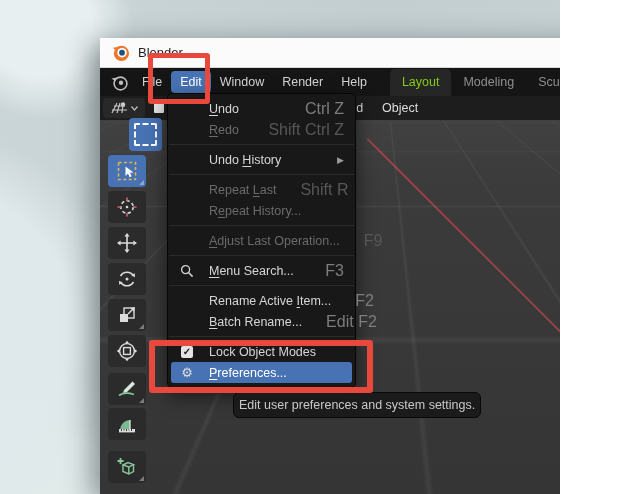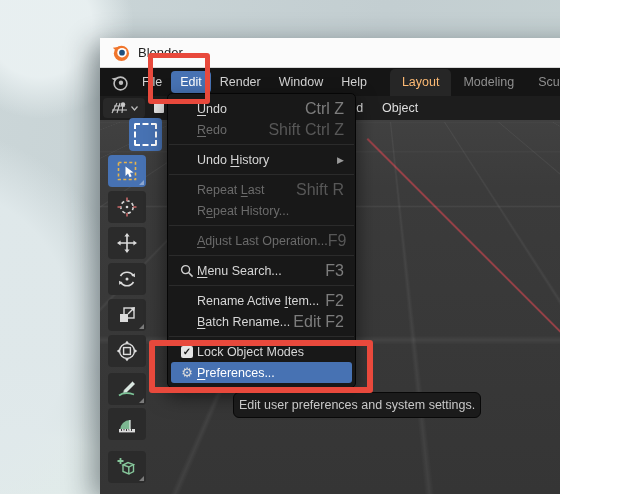--- a/index.html
+++ b/index.html
@@ -20,21 +20,21 @@
   .titlebar .logo{margin-left:11px;width:19px;height:19px;display:inline-block;}
   .titlebar .title{margin-left:8px;font-size:13px;color:#1f1f1f;}
   
   .topbar{position:absolute;left:0;top:30px;width:100%;height:28px;background:#151515;
           display:flex;align-items:center;}
   .mono-logo{width:20px;height:20px;margin:0 4px 0 9px;display:inline-block;}
   .menu-label{font-size:12.5px;color:#d2d2d2;padding:4px 9px;border-radius:4px;cursor:default;}
   .menu-label.active{background:#4772b3;color:#ffffff;}
   .tabs{display:flex;align-items:flex-end;height:100%;margin-left:14px;}
   .tab{font-size:12.5px;color:#8f8f8f;padding:6px 12px 7px 12px;border-radius:5px 5px 0 0;}
-  .tab.active{background:#262626;color:#fdba74;}
+  .tab.active{background:#262626;color:#84cc16;}
   
   .vp-header{position:absolute;left:0;top:58px;width:100%;height:24px;background:#1d1d1d;z-index:2;}
   .editor-btn{position:absolute;left:3px;top:2px;height:20px;width:42px;background:#282828;
               border-radius:4px;display:flex;align-items:center;justify-content:center;gap:2px;}
   .mode-frag{position:absolute;left:51px;top:4px;width:15px;height:15px;background:#1d1d1d;
              border-radius:3px;display:flex;align-items:center;justify-content:center;}
   .mode-frag .sq{width:10px;height:10px;background:#e6e6e6;border-radius:1px;}
   .vph-menu{position:absolute;top:0;height:24px;line-height:24px;font-size:12.5px;color:#dedede;}
   
   .toolchip{position:absolute;left:29px;top:80px;width:33px;height:33px;background:#4772b3;
@@ -57,21 +57,21 @@
   .tool-btn{position:relative;width:38px;height:32px;margin-bottom:4px;background:#2b2b2b;
             border-radius:4px;display:flex;align-items:center;justify-content:center;}
   .tool-btn.active{background:#4772b3;}
   .tool-btn .corner{position:absolute;right:2px;bottom:2px;width:0;height:0;
       border-left:5px solid transparent;border-bottom:5px solid rgba(255,255,255,.38);}
   
   .dropdown{position:absolute;left:67px;top:55px;width:189px;background:#181818;
             border:1px solid #060606;border-radius:5px;box-shadow:0 8px 20px rgba(0,0,0,.55);
             z-index:4;padding:4px 0;box-sizing:border-box;}
   .dd-item{height:21px;display:flex;align-items:center;padding:0 8px 0 6px;margin:0 3px;
-           border-radius:3px;font-size:12.5px;color:#d6d6d6;}
+           border-radius:3px;font-size:12.5px;color:#d6d6d6;gap:12px;}
   .dd-item .ico{width:20px;display:flex;align-items:center;justify-content:center;flex:0 0 20px;
                 font-size:13px;color:#dcdcdc;}
   .dd-item .lbl{white-space:nowrap;}
   .dd-item .accel{text-decoration:underline;text-underline-offset:2px;}
   .dd-item .spacer{flex:1;}
   .dd-item .sc{color:#7d7d7d;font-size:16px;white-space:nowrap;}
   .dd-item.disabled{color:#6b6b6b;} .dd-item.disabled .sc{color:#575757;}
   .dd-item.highlight{background:#4772b3;color:#ffffff;}
   .dd-item .sub-arrow{color:#9a9a9a;font-size:9px;margin-left:4px;}
   .dd-sep{height:9px;display:flex;align-items:center;margin:0 1px;}
@@ -113,22 +113,22 @@
       <span class="mono-logo">
         <svg width="20" height="20" viewBox="0 0 20 20">
           <circle cx="11.5" cy="11.5" r="6.4" fill="none" stroke="#bdbdbd" stroke-width="1.6"></circle>
           <circle cx="12" cy="10.8" r="2.2" fill="#bdbdbd"></circle>
           <path d="M2.5 6.5 L9 5.2 L6 9 Z" fill="#bdbdbd"></path>
         </svg>
       </span>
       <div id="topbar-menus" style="display:flex;align-items:center;">
           <div class="menu-label">File</div>
           <div class="menu-label active">Edit</div>
+          <div class="menu-label">Window</div>
           <div class="menu-label">Render</div>
-          <div class="menu-label">Window</div>
           <div class="menu-label">Help</div>
         </div>
       <div class="tabs" id="workspace-tabs">
           <div class="tab active">Layout</div>
           <div class="tab">Modeling</div>
           <div class="tab">Sculpting</div>
           <div class="tab">UV Editing</div>
         </div>
     </div>
 

